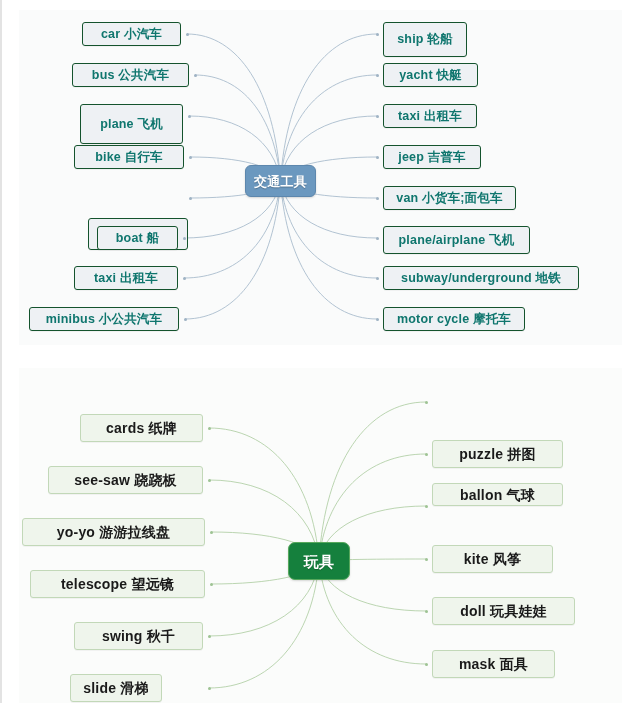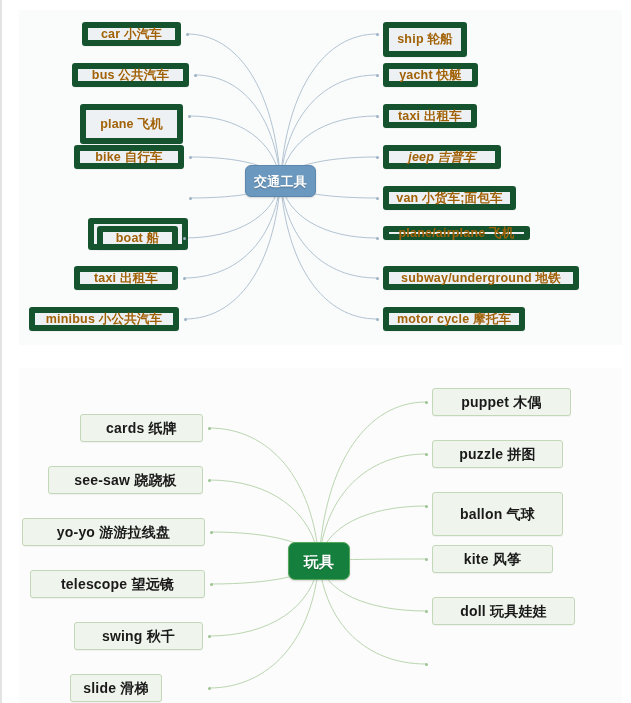--- a/index.html
+++ b/index.html
@@ -32,22 +32,22 @@
     justify-content:center;
     white-space:nowrap;
     border-radius:3px;
     font-weight:bold;
     letter-spacing:0.2px;
     line-height:1;
   }
   
   .n-blue{
     background:#eef1f4;
-    border:6px solid #14532d;
-    color:#a16207;
+    border:1px solid #14532d;
+    color:#0f766e;
     font-size:12.5px;
     height:24px;
     padding:0 9px;
     box-shadow:0 1px 0 rgba(0,0,0,0.04);
   }
   .root-blue{
     background:#6b98bf;
     border:1px solid #5d87ad;
     border-radius:6px;
     color:#ffffff;
@@ -122,25 +122,25 @@
     <div class="node n-blue" style="left: 55px; top: 256px; width: 104px; height: 24px;">taxi  出租车</div>
     <div class="dot dot-blue" style="left: 163.5px; top: 266.5px;"></div>
     <div class="node n-blue" style="left: 10px; top: 297px; width: 150px; height: 24px;">minibus  小公共汽车</div>
     <div class="dot dot-blue" style="left: 164.5px; top: 307.5px;"></div>
     <div class="node n-blue" style="left: 364px; top: 12px; width: 84px; height: 35px;">ship  轮船</div>
     <div class="dot dot-blue" style="left: 356.5px; top: 22.5px;"></div>
     <div class="node n-blue" style="left: 364px; top: 53px; width: 95px; height: 24px;">yacht  快艇</div>
     <div class="dot dot-blue" style="left: 356.5px; top: 63.5px;"></div>
     <div class="node n-blue" style="left: 364px; top: 94px; width: 94px; height: 24px;">taxi  出租车</div>
     <div class="dot dot-blue" style="left: 356.5px; top: 104.5px;"></div>
-    <div class="node n-blue" style="left: 364px; top: 135px; width: 118px; height: 24px; font-style: italic;">jeep  吉普车</div>
+    <div class="node n-blue" style="left: 364px; top: 135px; width: 98px; height: 24px;">jeep  吉普车</div>
     <div class="dot dot-blue" style="left: 356.5px; top: 145.5px;"></div>
     <div class="node n-blue" style="left: 364px; top: 176px; width: 133px; height: 24px;">van  小货车;面包车</div>
     <div class="dot dot-blue" style="left: 356.5px; top: 186.5px;"></div>
-    <div class="node n-blue" style="left: 364px; top: 216px; width: 147px; height: 14px;">plane/airplane  飞机</div>
+    <div class="node n-blue" style="left: 364px; top: 216px; width: 147px; height: 28px;">plane/airplane  飞机</div>
     <div class="dot dot-blue" style="left: 356.5px; top: 226.5px;"></div>
     <div class="node n-blue" style="left: 364px; top: 256px; width: 196px; height: 24px;">subway/underground  地铁</div>
     <div class="dot dot-blue" style="left: 356.5px; top: 266.5px;"></div>
     <div class="node n-blue" style="left: 364px; top: 297px; width: 142px; height: 24px;">motor cycle  摩托车</div>
     <div class="dot dot-blue" style="left: 356.5px; top: 307.5px;"></div>
   </div>
 
 <div class="map-card" id="map-toys">
   <svg class="links" id="links-toys">
       <path d="M300,193 C294,110.54 250.5,60 190,60" fill="none" stroke="#b3d0a8" stroke-width="0.9"></path>
@@ -162,24 +162,24 @@
     <div class="node n-green" style="left: 29px; top: 98px; width: 155px; height: 28px;">see-saw  跷跷板</div>
     <div class="dot dot-green" style="left: 188.5px; top: 110.5px;"></div>
     <div class="node n-green" style="left: 3px; top: 150px; width: 183px; height: 28px;">yo-yo  游游拉线盘</div>
     <div class="dot dot-green" style="left: 190.5px; top: 162.5px;"></div>
     <div class="node n-green" style="left: 11px; top: 202px; width: 175px; height: 28px;">telescope  望远镜</div>
     <div class="dot dot-green" style="left: 190.5px; top: 214.5px;"></div>
     <div class="node n-green" style="left: 55px; top: 254px; width: 129px; height: 28px;">swing  秋千</div>
     <div class="dot dot-green" style="left: 188.5px; top: 266.5px;"></div>
     <div class="node n-green" style="left: 51px; top: 306px; width: 92px; height: 28px;">slide  滑梯</div>
     <div class="dot dot-green" style="left: 188.5px; top: 318.5px;"></div>
-    <div class="node n-green" style="left: 413px; top: 20px; width: 139px; height: 28px;">puppet  木偶</div>
     <div class="dot dot-green" style="left: 405.5px; top: 32.5px;"></div>
     <div class="node n-green" style="left: 413px; top: 72px; width: 131px; height: 28px;">puzzle  拼图</div>
     <div class="dot dot-green" style="left: 405.5px; top: 84.5px;"></div>
-    <div class="node n-green" style="left: 413px; top: 124px; width: 131px; height: 44px;">ballon  气球</div>
+    <div class="node n-green" style="left: 413px; top: 115px; width: 131px; height: 23px;">ballon  气球</div>
     <div class="dot dot-green" style="left: 405.5px; top: 136.5px;"></div>
     <div class="node n-green" style="left: 413px; top: 177px; width: 121px; height: 28px;">kite    风筝</div>
     <div class="dot dot-green" style="left: 405.5px; top: 189.5px;"></div>
     <div class="node n-green" style="left: 413px; top: 229px; width: 143px; height: 28px;">doll  玩具娃娃</div>
     <div class="dot dot-green" style="left: 405.5px; top: 241.5px;"></div>
+    <div class="node n-green" style="left: 413px; top: 282px; width: 123px; height: 28px;">mask  面具</div>
     <div class="dot dot-green" style="left: 405.5px; top: 294.5px;"></div>
   </div>
 
 </body></html>

